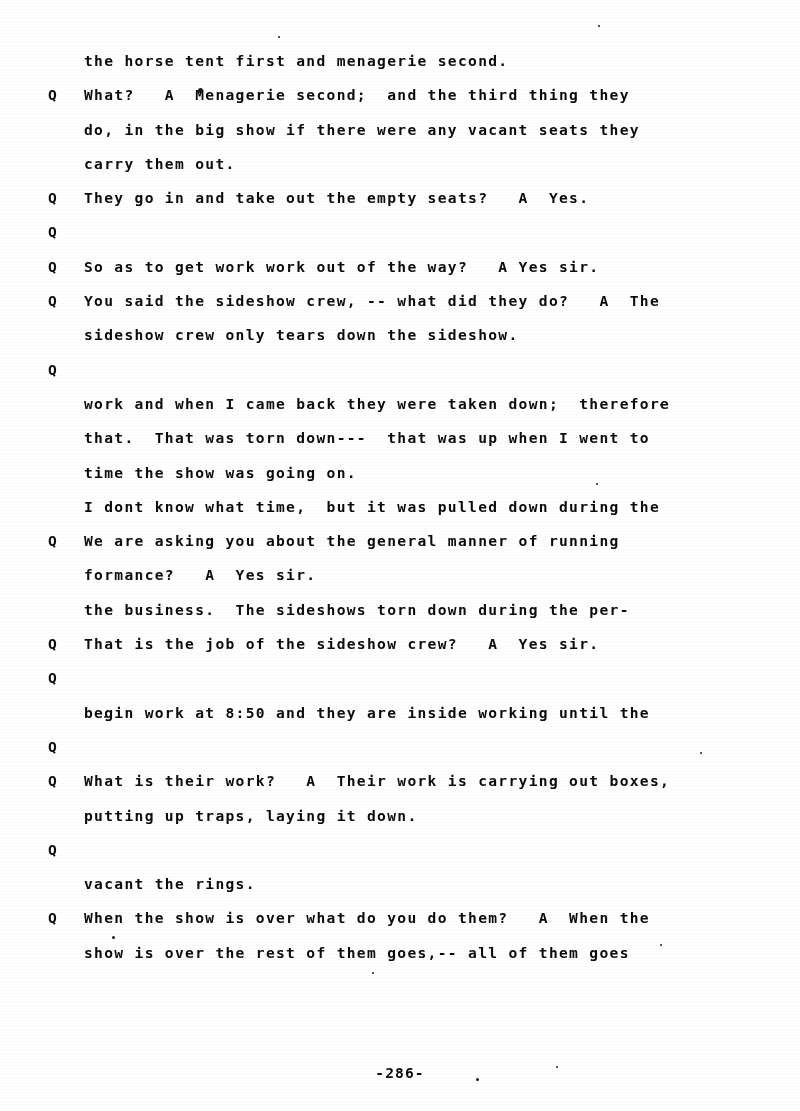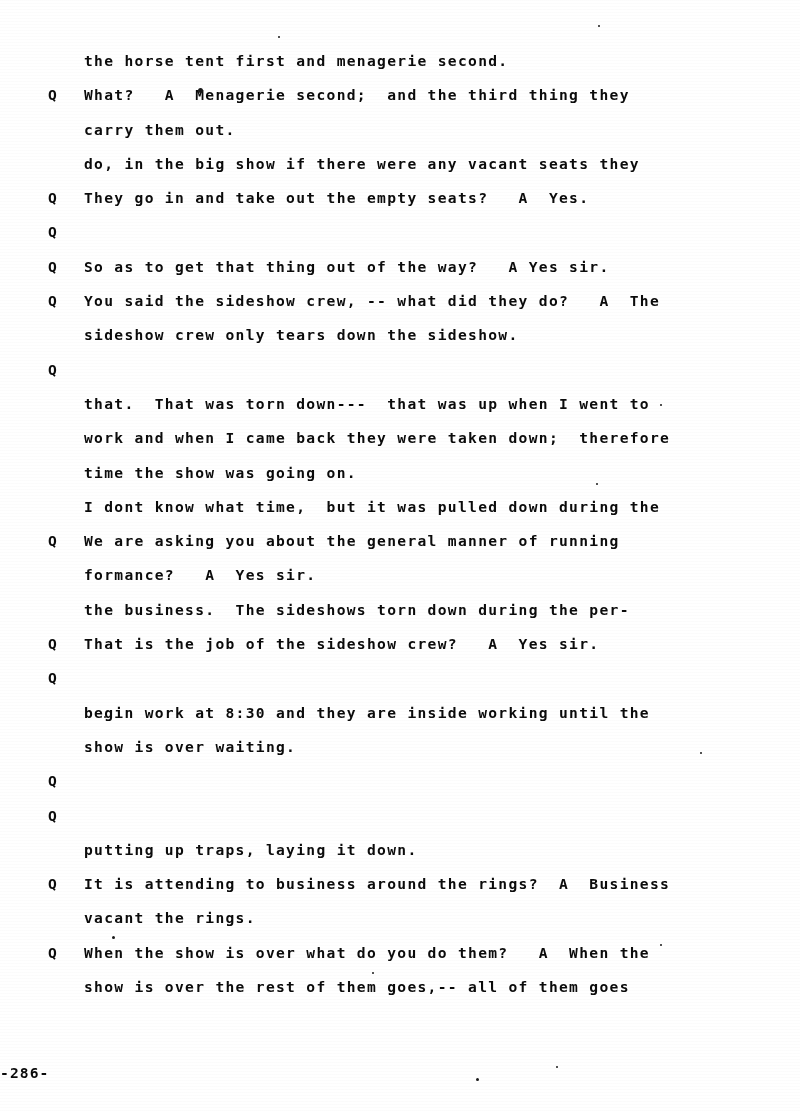--- a/index.html
+++ b/index.html
@@ -66,21 +66,21 @@
 
   
   .transcript-line.continuation .line-text { left: 36px; }
 
   
   #page-number {
     position: absolute;
     left: 0;
     right: 0;
     top: 1064px;
-    text-align: left;
+    text-align: center;
     font-size: 14.6px;
     font-weight: 700;
     letter-spacing: 1.1px;
     white-space: pre;
     color: #0b0b0b;
   }
 
   
   .speck {
     position: absolute;
@@ -100,43 +100,42 @@
   }
 </style>
 </head>
 <body>
 
 <div id="page-sheet">
 
   <div id="transcript-body">
       <div class="transcript-line continuation"><span class="speaker-mark"></span><span class="line-text">the horse tent first and menagerie second.</span></div>
       <div class="transcript-line"><span class="speaker-mark">Q</span><span class="line-text">What?   A  Menagerie second;  and the third thing they</span></div>
+      <div class="transcript-line continuation"><span class="speaker-mark"></span><span class="line-text">do, in the big show if there were any vacant seats they</span></div>
       <div class="transcript-line continuation"><span class="speaker-mark"></span><span class="line-text">carry them out.</span></div>
-      <div class="transcript-line continuation"><span class="speaker-mark"></span><span class="line-text">do, in the big show if there were any vacant seats they</span></div>
       <div class="transcript-line"><span class="speaker-mark">Q</span><span class="line-text">They go in and take out the empty seats?   A  Yes.</span></div>
       <div class="transcript-line"><span class="speaker-mark">Q</span></div>
-      <div class="transcript-line"><span class="speaker-mark">Q</span><span class="line-text">So as to get that thing out of the way?   A Yes sir.</span></div>
+      <div class="transcript-line"><span class="speaker-mark">Q</span><span class="line-text">So as to get work work out of the way?   A Yes sir.</span></div>
       <div class="transcript-line"><span class="speaker-mark">Q</span><span class="line-text">You said the sideshow crew, -- what did they do?   A  The</span></div>
       <div class="transcript-line continuation"><span class="speaker-mark"></span><span class="line-text">sideshow crew only tears down the sideshow.</span></div>
       <div class="transcript-line"><span class="speaker-mark">Q</span></div>
+      <div class="transcript-line continuation"><span class="speaker-mark"></span><span class="line-text">work and when I came back they were taken down;  therefore</span></div>
       <div class="transcript-line continuation"><span class="speaker-mark"></span><span class="line-text">that.  That was torn down---  that was up when I went to</span></div>
-      <div class="transcript-line continuation"><span class="speaker-mark"></span><span class="line-text">work and when I came back they were taken down;  therefore</span></div>
       <div class="transcript-line continuation"><span class="speaker-mark"></span><span class="line-text">time the show was going on.</span></div>
       <div class="transcript-line continuation"><span class="speaker-mark"></span><span class="line-text">I dont know what time,  but it was pulled down during the</span></div>
       <div class="transcript-line"><span class="speaker-mark">Q</span><span class="line-text">We are asking you about the general manner of running</span></div>
       <div class="transcript-line continuation"><span class="speaker-mark"></span><span class="line-text">formance?   A  Yes sir.</span></div>
       <div class="transcript-line continuation"><span class="speaker-mark"></span><span class="line-text">the business.  The sideshows torn down during the per-</span></div>
       <div class="transcript-line"><span class="speaker-mark">Q</span><span class="line-text">That is the job of the sideshow crew?   A  Yes sir.</span></div>
       <div class="transcript-line"><span class="speaker-mark">Q</span></div>
-      <div class="transcript-line continuation"><span class="speaker-mark"></span><span class="line-text">begin work at 8:30 and they are inside working until the</span></div>
-      <div class="transcript-line continuation"><span class="speaker-mark"></span><span class="line-text">show is over waiting.</span></div>
+      <div class="transcript-line continuation"><span class="speaker-mark"></span><span class="line-text">begin work at 8:50 and they are inside working until the</span></div>
       <div class="transcript-line"><span class="speaker-mark">Q</span></div>
+      <div class="transcript-line"><span class="speaker-mark">Q</span><span class="line-text">What is their work?   A  Their work is carrying out boxes,</span></div>
+      <div class="transcript-line continuation"><span class="speaker-mark"></span><span class="line-text">putting up traps, laying it down.</span></div>
       <div class="transcript-line"><span class="speaker-mark">Q</span></div>
-      <div class="transcript-line continuation"><span class="speaker-mark"></span><span class="line-text">putting up traps, laying it down.</span></div>
-      <div class="transcript-line"><span class="speaker-mark">Q</span><span class="line-text">It is attending to business around the rings?  A  Business</span></div>
       <div class="transcript-line continuation"><span class="speaker-mark"></span><span class="line-text">vacant the rings.</span></div>
       <div class="transcript-line"><span class="speaker-mark">Q</span><span class="line-text">When the show is over what do you do them?   A  When the</span></div>
       <div class="transcript-line continuation"><span class="speaker-mark"></span><span class="line-text">show is over the rest of them goes,-- all of them goes</span></div>
     </div>
 
   <div id="page-number">-286-</div>
 
   <span class="speck" style="left:198px; top:88px;  width:5px; height:5px;"></span>
   <span class="speck" style="left:278px; top:36px;  width:2px; height:2px;"></span>
   <span class="speck" style="left:598px; top:25px;  width:2px; height:2px;"></span>

